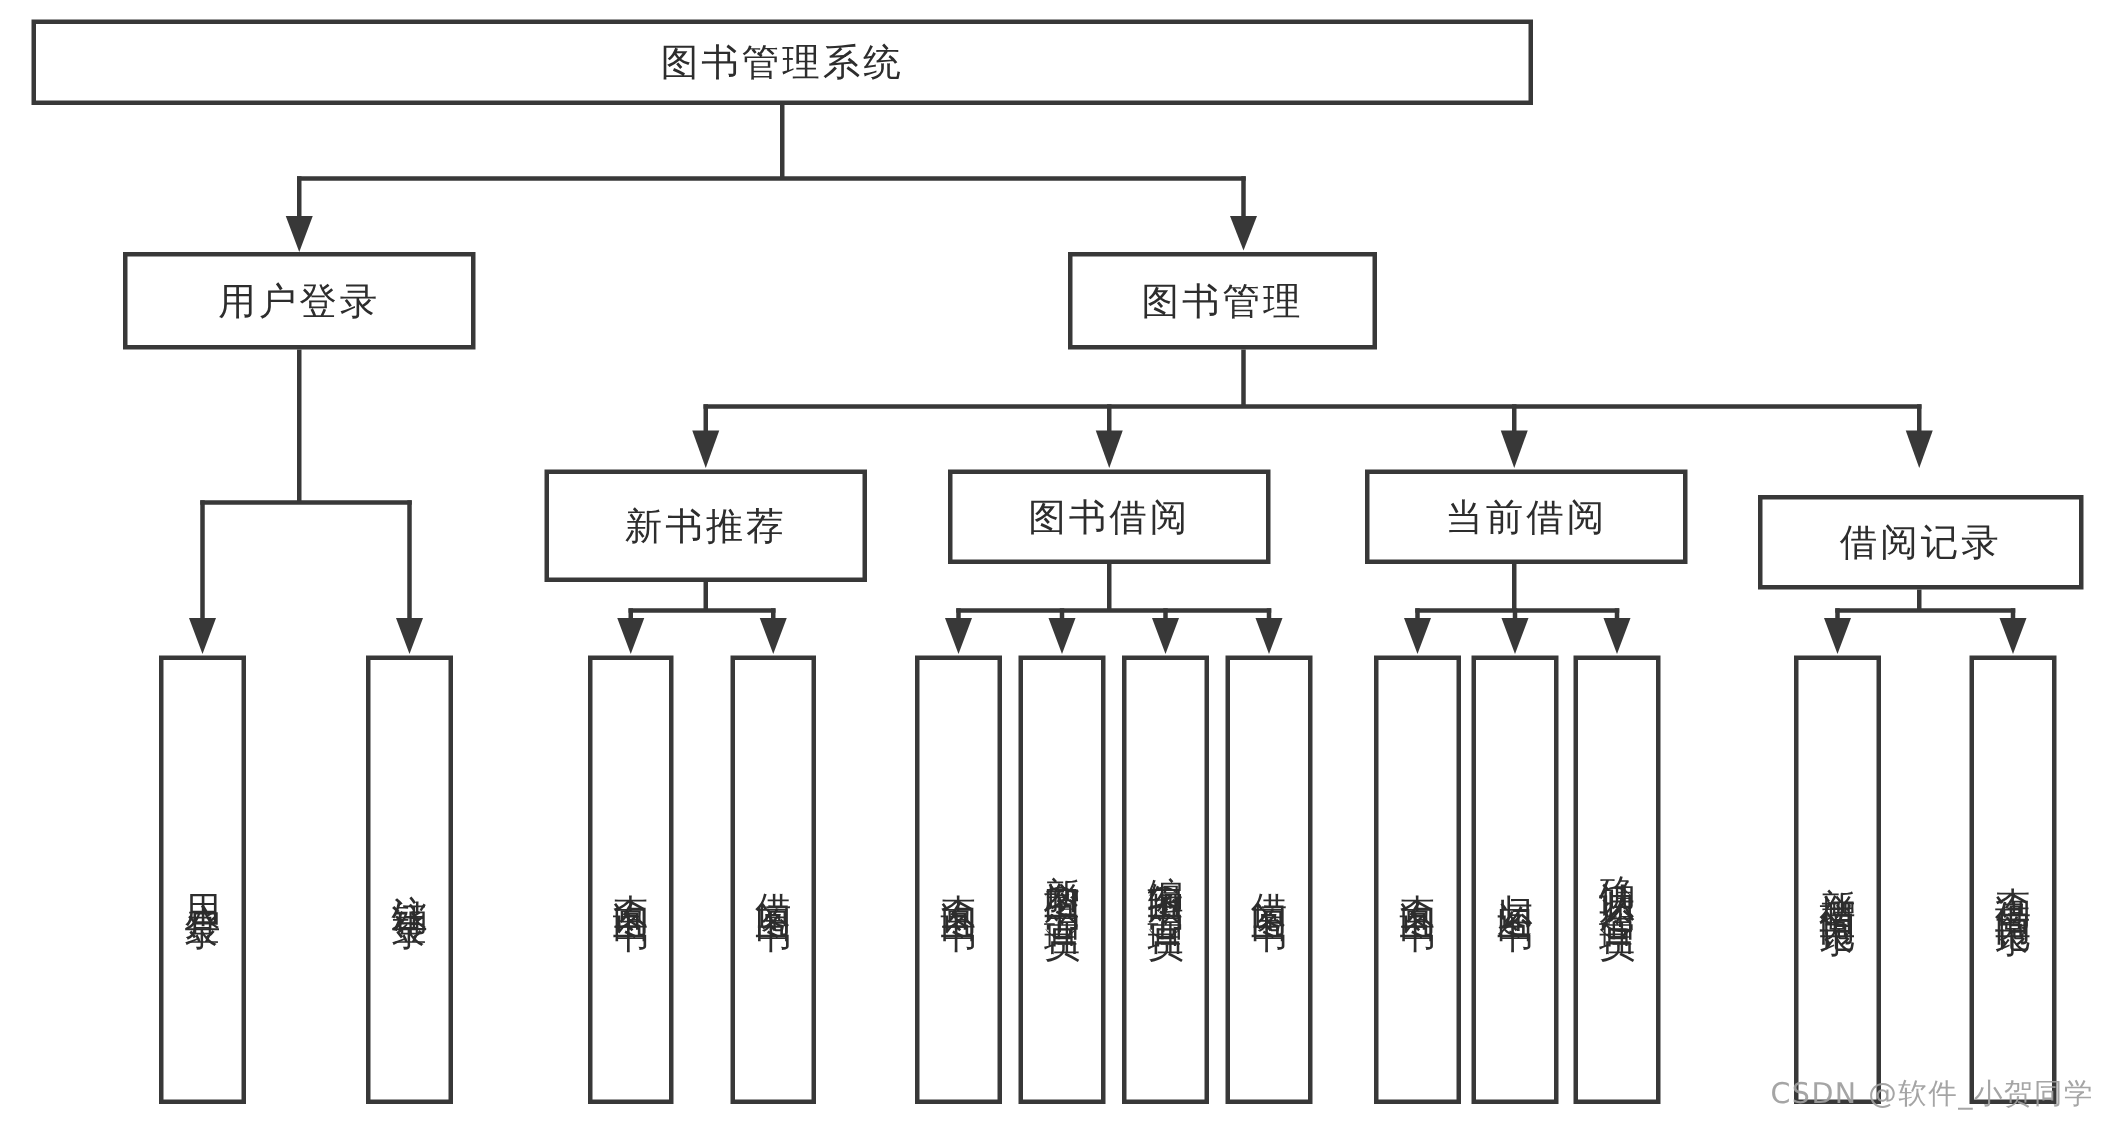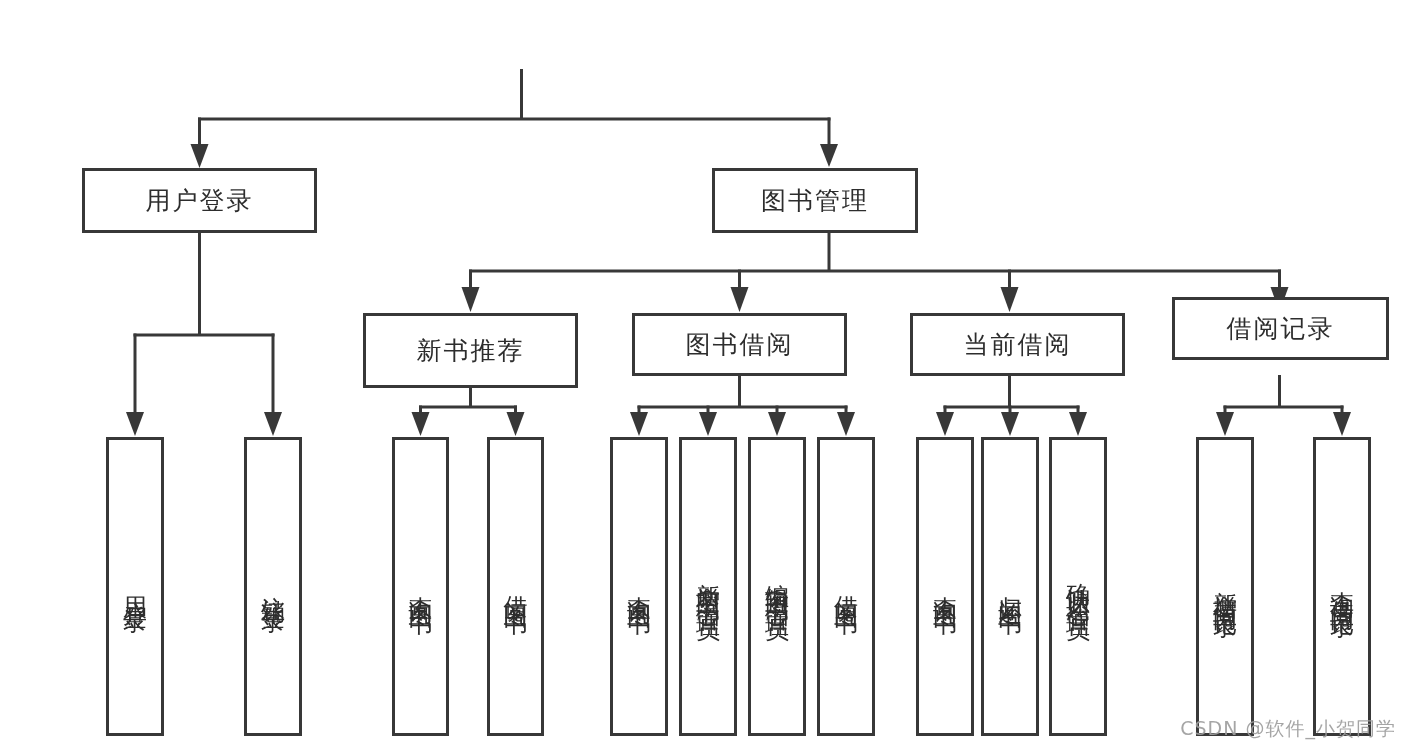--- a/index.html
+++ b/index.html
@@ -121,28 +121,29 @@
     <polygon points="1069,412 1087,412 1078,436"></polygon>
 
     <line x1="1279.5" y1="375" x2="1279.5" y2="407"></line>
     <line x1="1223.5" y1="407" x2="1343.5" y2="407"></line>
     <line x1="1225" y1="405.5" x2="1225" y2="416"></line>
     <polygon points="1216,412 1234,412 1225,436"></polygon>
     <line x1="1342" y1="405.5" x2="1342" y2="416"></line>
     <polygon points="1333,412 1351,412 1342,436"></polygon>
   </svg>
 
+  <div class="node h" style="left:21px; top:13px; width:1001px; height:57px;">图书管理系统</div>
 
   <div class="node h" style="left:82px; top:168px; width:235px; height:65px;">用户登录</div>
   <div class="node h" style="left:712px; top:168px; width:206px; height:65px;">图书管理</div>
 
   <div class="node h" style="left:363px; top:313px; width:215px; height:75px;">新书推荐</div>
   <div class="node h" style="left:632px; top:313px; width:215px; height:63px;">图书借阅</div>
   <div class="node h" style="left:910px; top:313px; width:215px; height:63px;font-family:Liberation Serif, serif;">当前借阅</div>
-  <div class="node h" style="left:1172px; top:297px; width:217px; height:63px;">借阅记录</div>
+  <div class="node h" style="left:1172px; top:330px; width:217px; height:63px;">借阅记录</div>
 
   <div class="node v" style="left:106px; top:437px; width:58px; height:299px;">用户登录</div>
   <div class="node v" style="left:244px; top:437px; width:58px; height:299px;">注销登录</div>
 
   <div class="node v" style="left:392px; top:437px; width:57px; height:299px;">查询图书</div>
   <div class="node v" style="left:487px; top:437px; width:57px; height:299px;">借阅图书</div>
 
   <div class="node v" style="left:610px; top:437px; width:58px; height:299px;">查询图书</div>
   <div class="node v" style="left:679px; top:437px; width:58px; height:299px;">新增图书（管理员）</div>
   <div class="node v" style="left:748px; top:437px; width:58px; height:299px;">编辑图书（管理员）</div>

